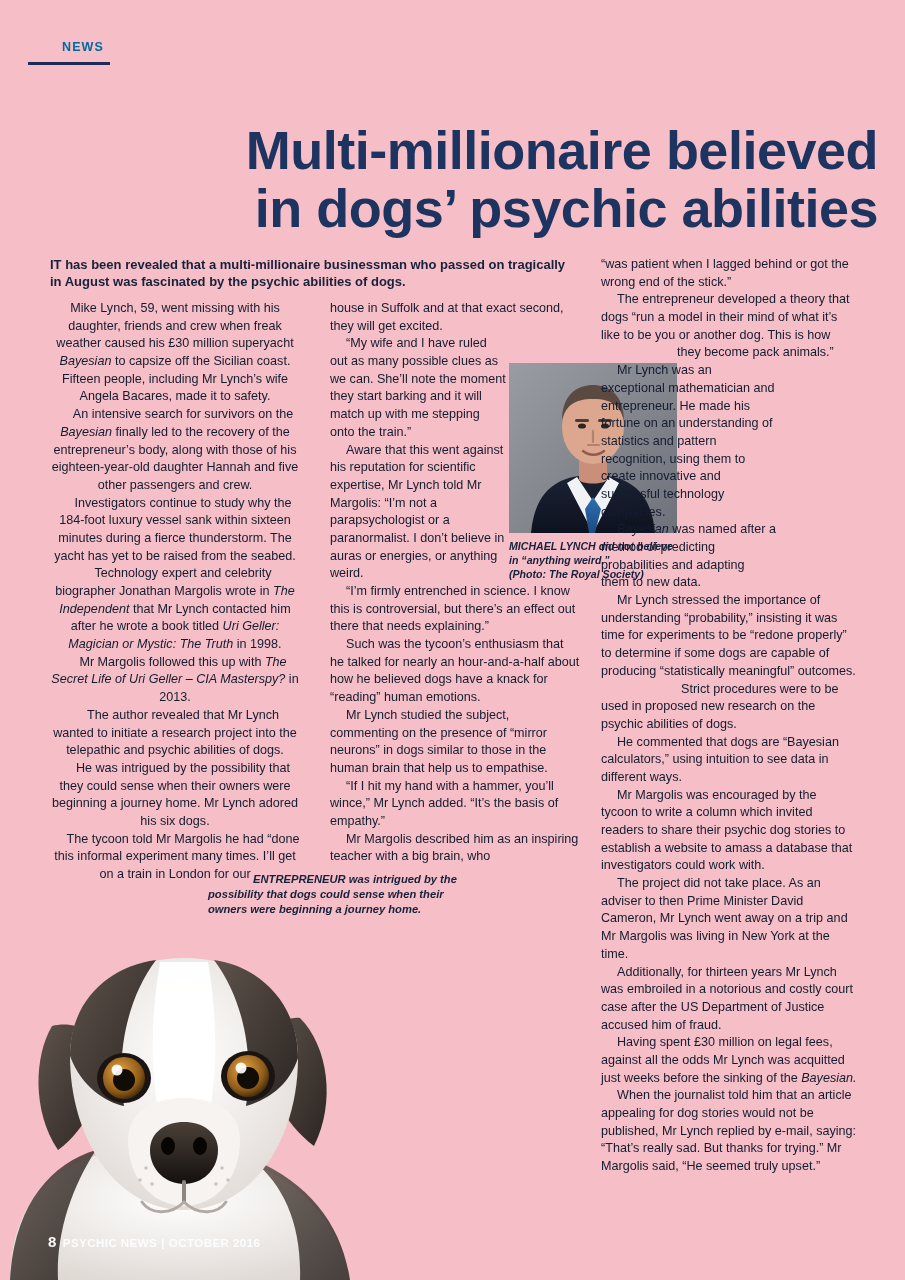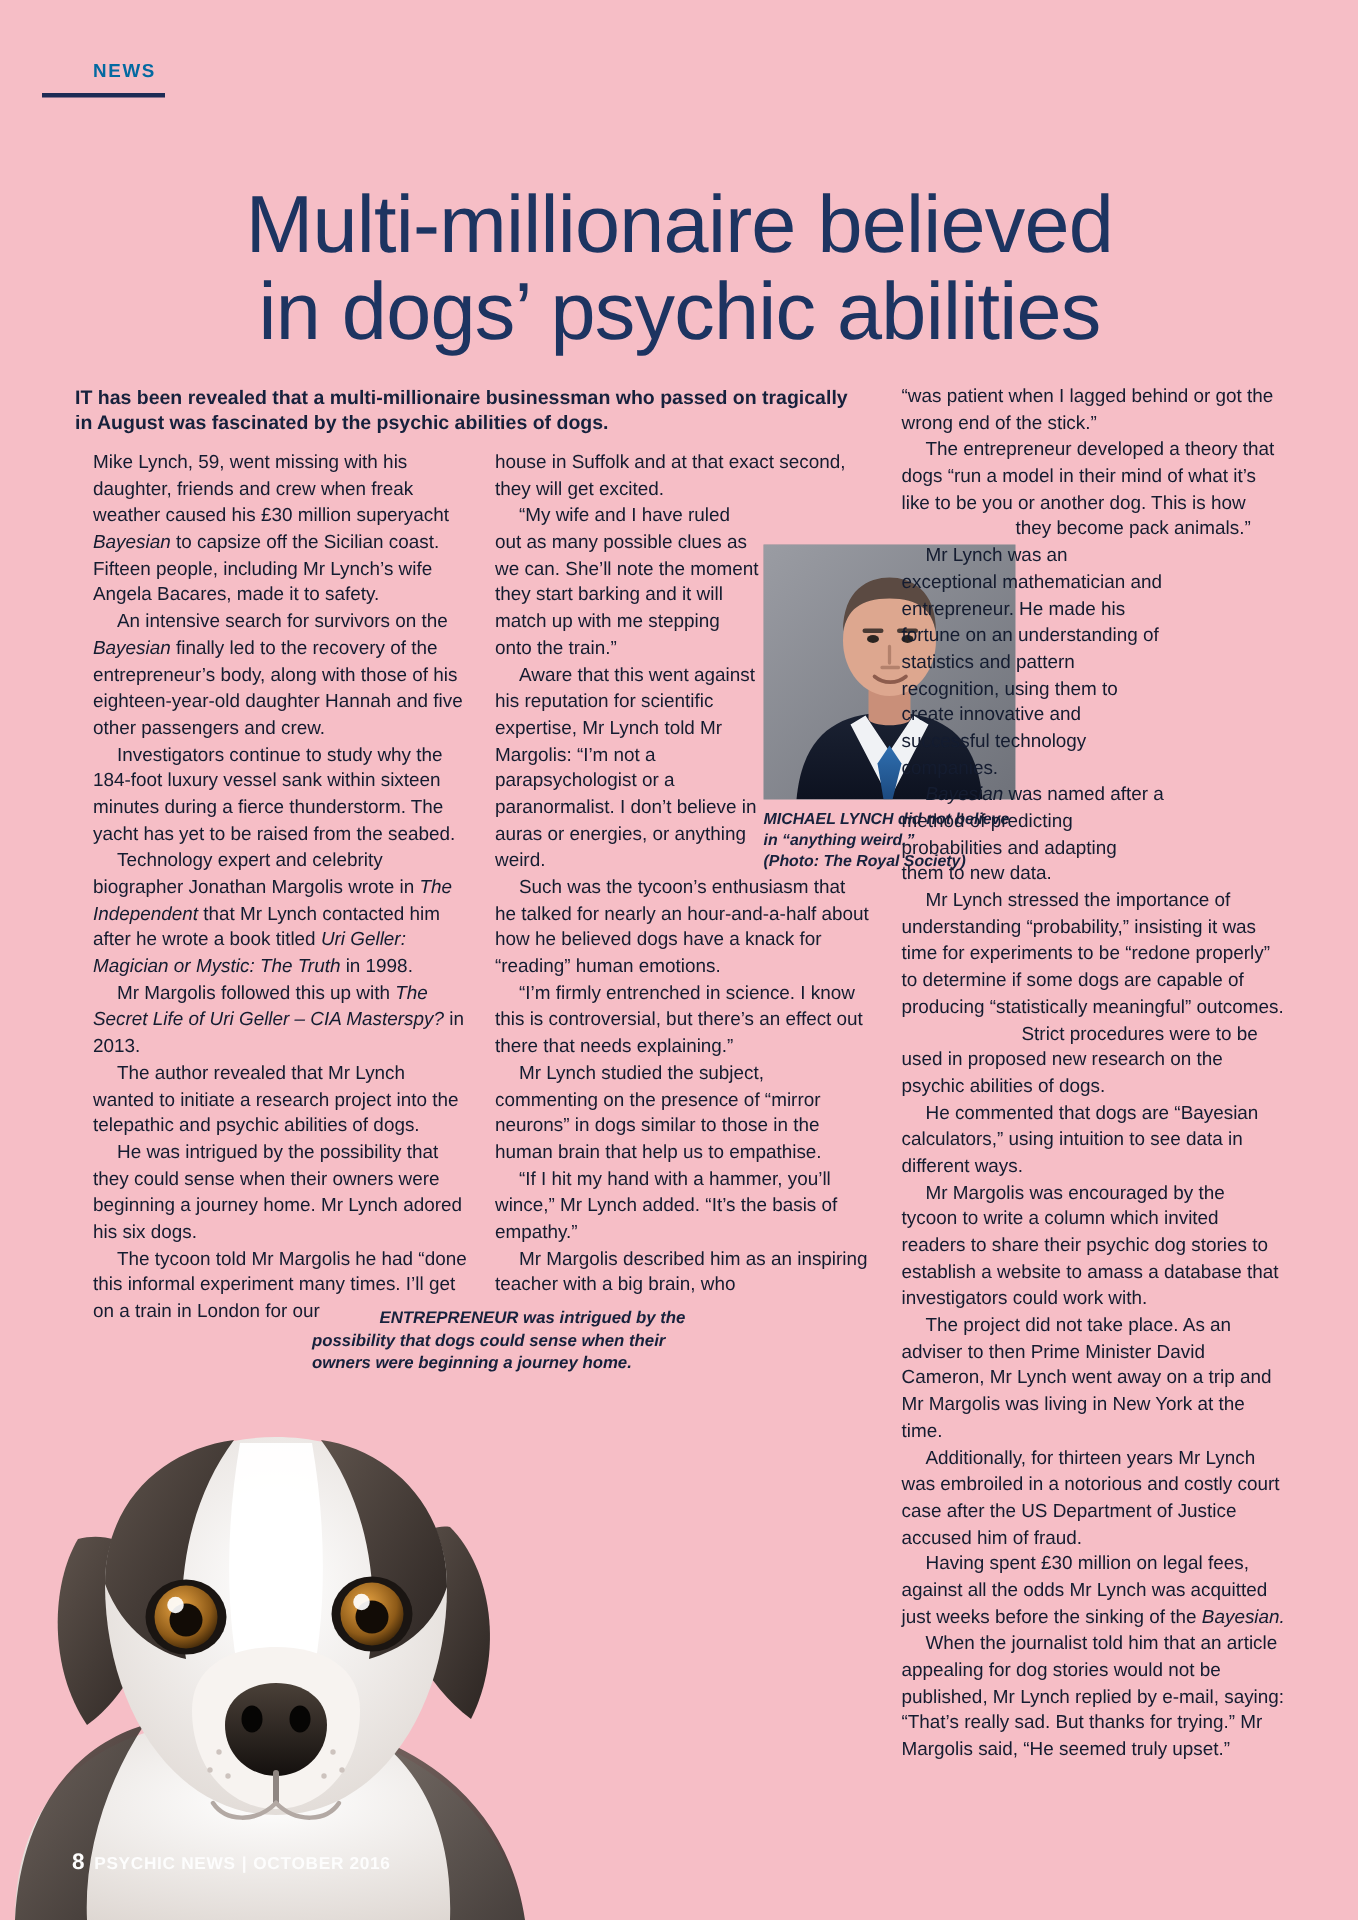--- a/index.html
+++ b/index.html
@@ -31,23 +31,23 @@
     color: #0369a1;
     font-weight: 700;
   }
 
   
   .headline {
     position: absolute;
     left: 28px;
     top: 86px;
     width: 850px;
-    text-align: center;
+    text-align: right;
     color: #1d3461;
-    font-weight: 400;
+    font-weight: 700;
     font-size: 54px;
     line-height: 1.07;
     letter-spacing: -0.5px;
   }
   .headline .l2 { display: block; }
 
   
   .standfirst {
     position: absolute;
     left: 50px;
@@ -64,21 +64,21 @@
     position: absolute;
     font-size: 12.6px;
     line-height: 1.405;
     color: #141c30;
     text-align: left;
   }
   .col p { margin: 0; text-indent: 16px; }
   .col p.noind { text-indent: 0; }
   .col i { font-style: italic; }
 
-  #col1 { left: 62px;  top: 300px; width: 250px; }
+  #col1 { left: 50px;  top: 300px; width: 250px; text-align: center; }
   #col2 { left: 330px; top: 300px; width: 250px; }
   #col3 { left: 601px; top: 256px; width: 256px; }
   #col3 .wrapwell {
     width: 175px;
   }
   .photo {
     position: absolute;
     left: 509px;
     top: 363px;
     width: 168px;
@@ -204,22 +204,22 @@
   <p>Mr Margolis followed this up with <i>The Secret Life of Uri Geller – CIA Masterspy?</i> in 2013.</p>
   <p>The author revealed that Mr Lynch wanted to initiate a research project into the telepathic and psychic abilities of dogs.</p>
   <p>He was intrigued by the possibility that they could sense when their owners were beginning a journey home. Mr Lynch adored his six dogs.</p>
   <p>The tycoon told Mr Margolis he had “done this informal experiment many times. I’ll get on a train in London for our</p>
 </div>
 
 <div class="col" id="col2">
   <p class="noind">house in Suffolk and at that exact second, they will get excited.</p>
   <p style="width:176px">“My wife and I have ruled out as many possible clues as we can. She’ll note the moment they start barking and it will match up with me stepping onto the train.”</p>
   <p style="width:176px">Aware that this went against his reputation for scientific expertise, Mr Lynch told Mr Margolis: “I’m not a parapsychologist or a paranormalist. I don’t believe in auras or energies, or anything weird.</p>
+  <p>“I’m firmly entrenched in science. I know this is controversial, but there’s an effect out there that needs explaining.”</p>
   <p>Such was the tycoon’s enthusiasm that he talked for nearly an hour-and-a-half about how he believed dogs have a knack for “reading” human emotions.</p>
-  <p>“I’m firmly entrenched in science. I know this is controversial, but there’s an effect out there that needs explaining.”</p>
   <p>Mr Lynch studied the subject, commenting on the presence of “mirror neurons” in dogs similar to those in the human brain that help us to empathise.</p>
   <p>“If I hit my hand with a hammer, you’ll wince,” Mr Lynch added. “It’s the basis of empathy.”</p>
   <p>Mr Margolis described him as an inspiring teacher with a big brain, who</p>
 </div>
 
 <div class="col" id="col3">
   <p class="noind">“was patient when I lagged behind or got the wrong end of the stick.”</p>
   <p>The entrepreneur developed a theory that dogs “run a model in their mind of what it’s like to be you or another dog. This is how<span style="display:inline-block;width:76px"></span>they become pack animals.”</p>
   <p class="wrapwell">Mr Lynch was an exceptional mathematician and entrepreneur. He made his fortune on an understanding of statistics and pattern recognition, using them to create innovative and successful technology companies.</p>
   <p class="wrapwell"><i>Bayesian</i> was named after a method of predicting probabilities and adapting them to new data.</p>

